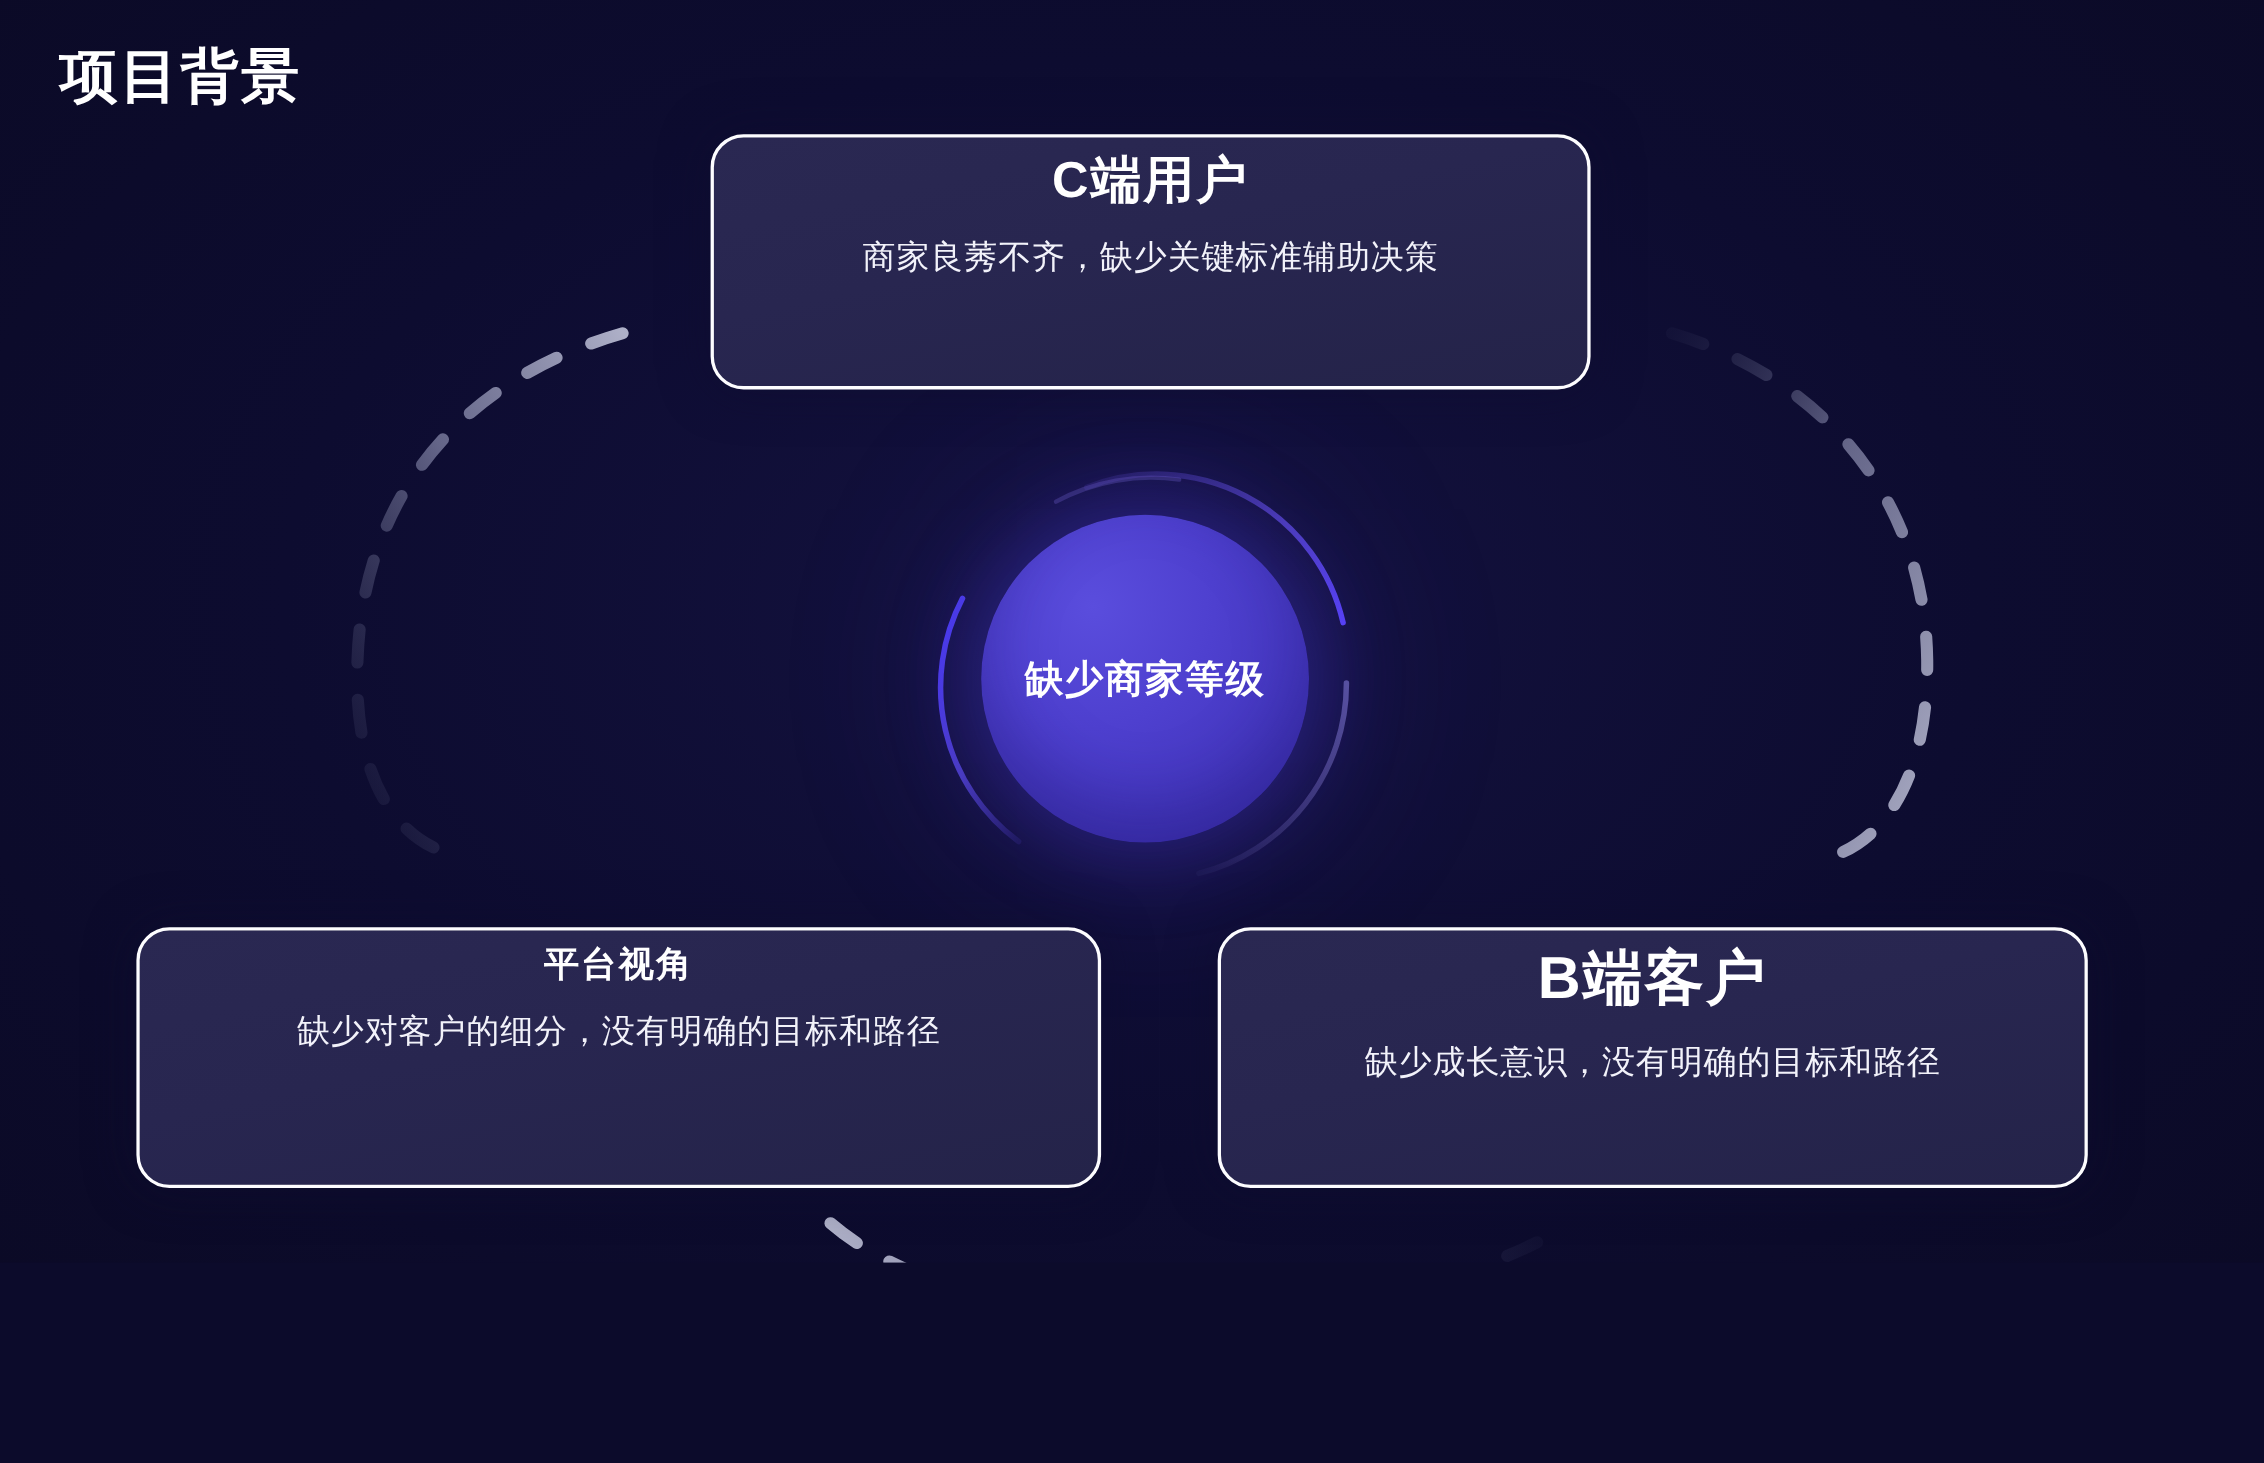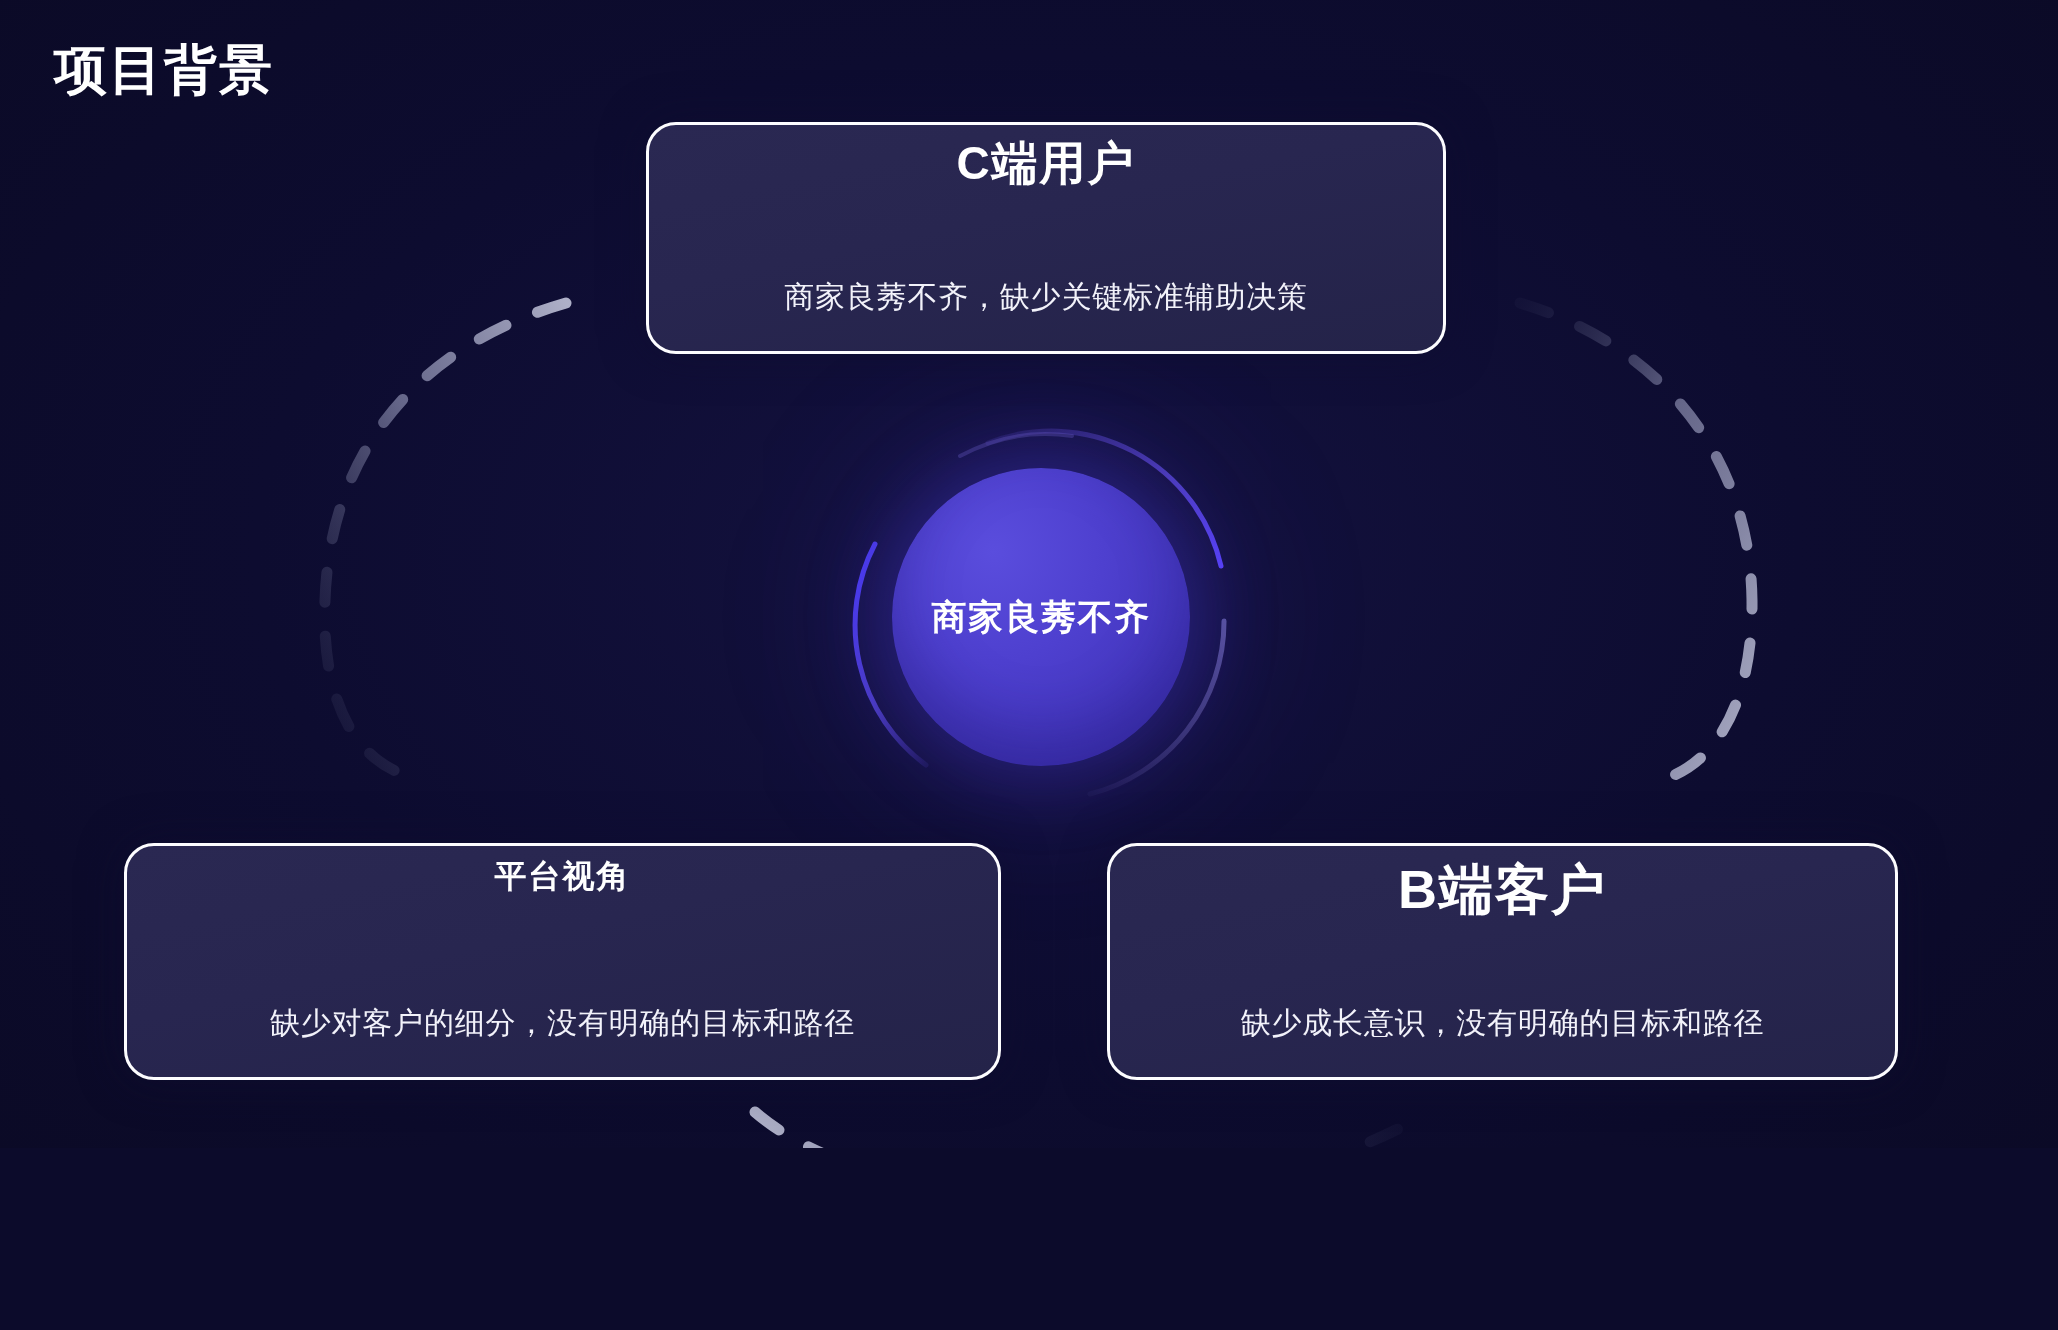--- a/index.html
+++ b/index.html
@@ -87,22 +87,22 @@
 
   
   .card {
     position: absolute;
     border: 3px solid #fdfdff;
     border-radius: 30px;
     background: linear-gradient(168deg, #2a2852 0%, #282650 42%, #242349 100%);
     display: flex;
     flex-direction: column;
     align-items: center;
-    justify-content: space-between;
-    padding: 10px 26px 34px;
+    justify-content: flex-start;
+    padding: 10px 26px 24px;
     box-shadow: 0 0 44px rgba(14, 12, 48, 0.55);
   }
   .card-title {
     color: #ffffff;
     font-weight: 700;
     font-size: 44px;
     letter-spacing: 2px;
     line-height: 1.25;
     white-space: nowrap;
     text-align: center;
@@ -181,21 +181,21 @@
       <path d="M 148 27 A 174 174 0 0 1 381 150" fill="none" stroke="url(#ringA)" stroke-width="5" stroke-linecap="round"></path>
 
       <path d="M 35 128 A 174 174 0 0 0 86 349" fill="none" stroke="url(#ringB)" stroke-width="5" stroke-linecap="round"></path>
 
       <path d="M 384 205 A 178 178 0 0 1 250 378" fill="none" stroke="url(#ringC)" stroke-width="5" stroke-linecap="round"></path>
 
       <path d="M 120 40 A 182 182 0 0 1 232 20" fill="none" stroke="#6f62c4" stroke-opacity="0.35" stroke-width="4" stroke-linecap="round"></path>
     </svg>
 
     <div class="center-circle">
-      <span class="center-label">商家良莠不齐</span>
+      <span class="center-label">缺少商家等级</span>
     </div>
   </div>
 
   <div class="card" id="card-c-user">
     <div class="card-title">C端用户</div>
     <div class="card-desc">商家良莠不齐，缺少关键标准辅助决策</div>
   </div>
 
   <div class="card" id="card-platform">
     <div class="card-title">平台视角</div>

